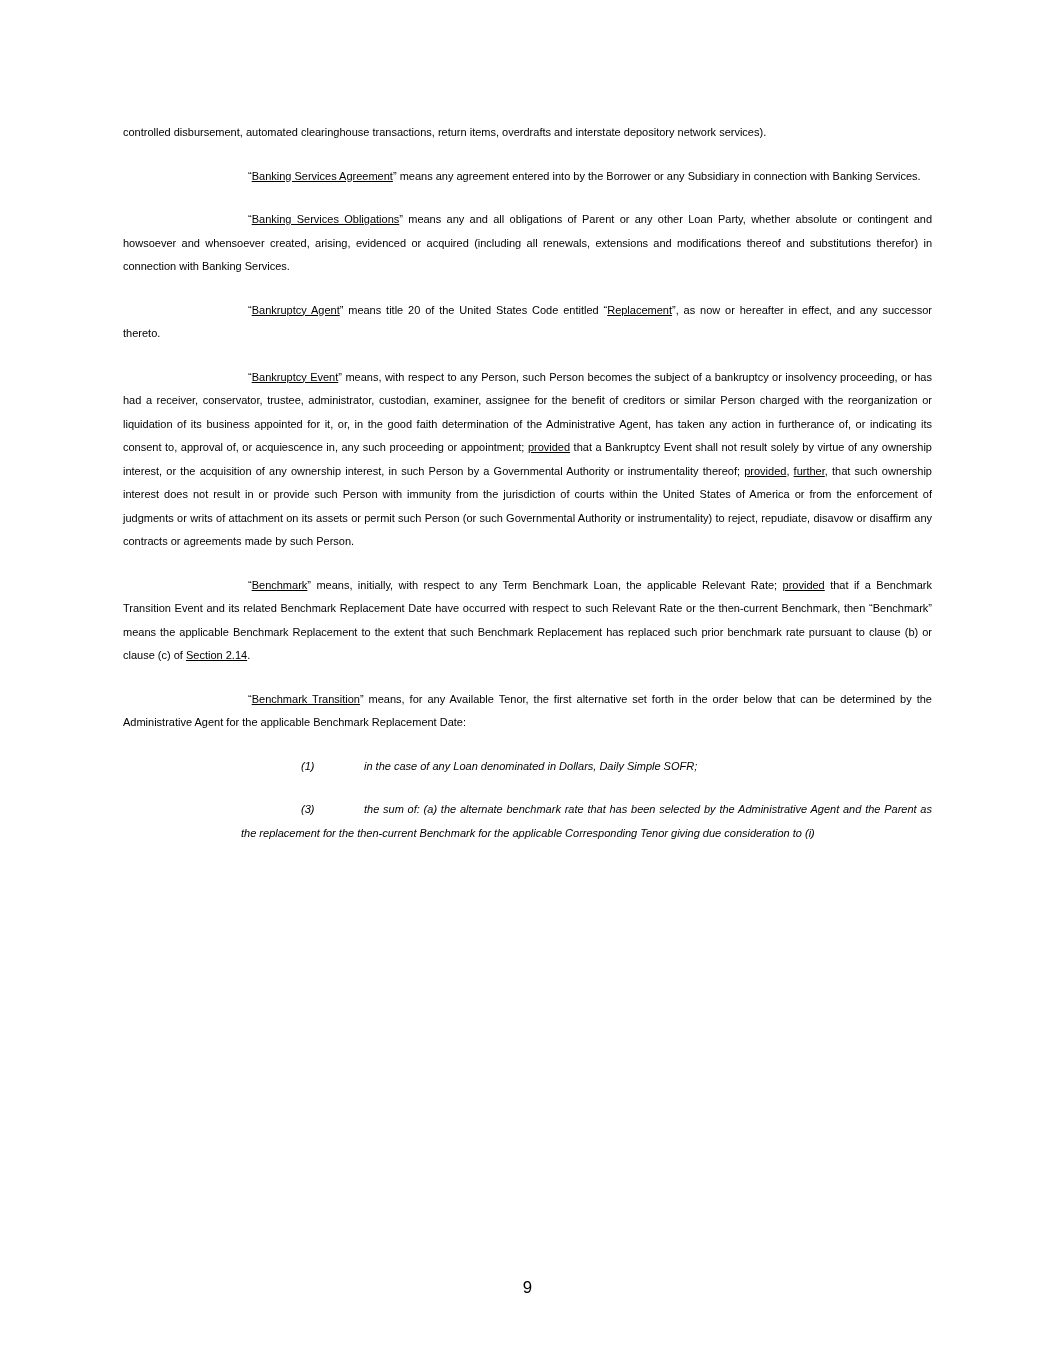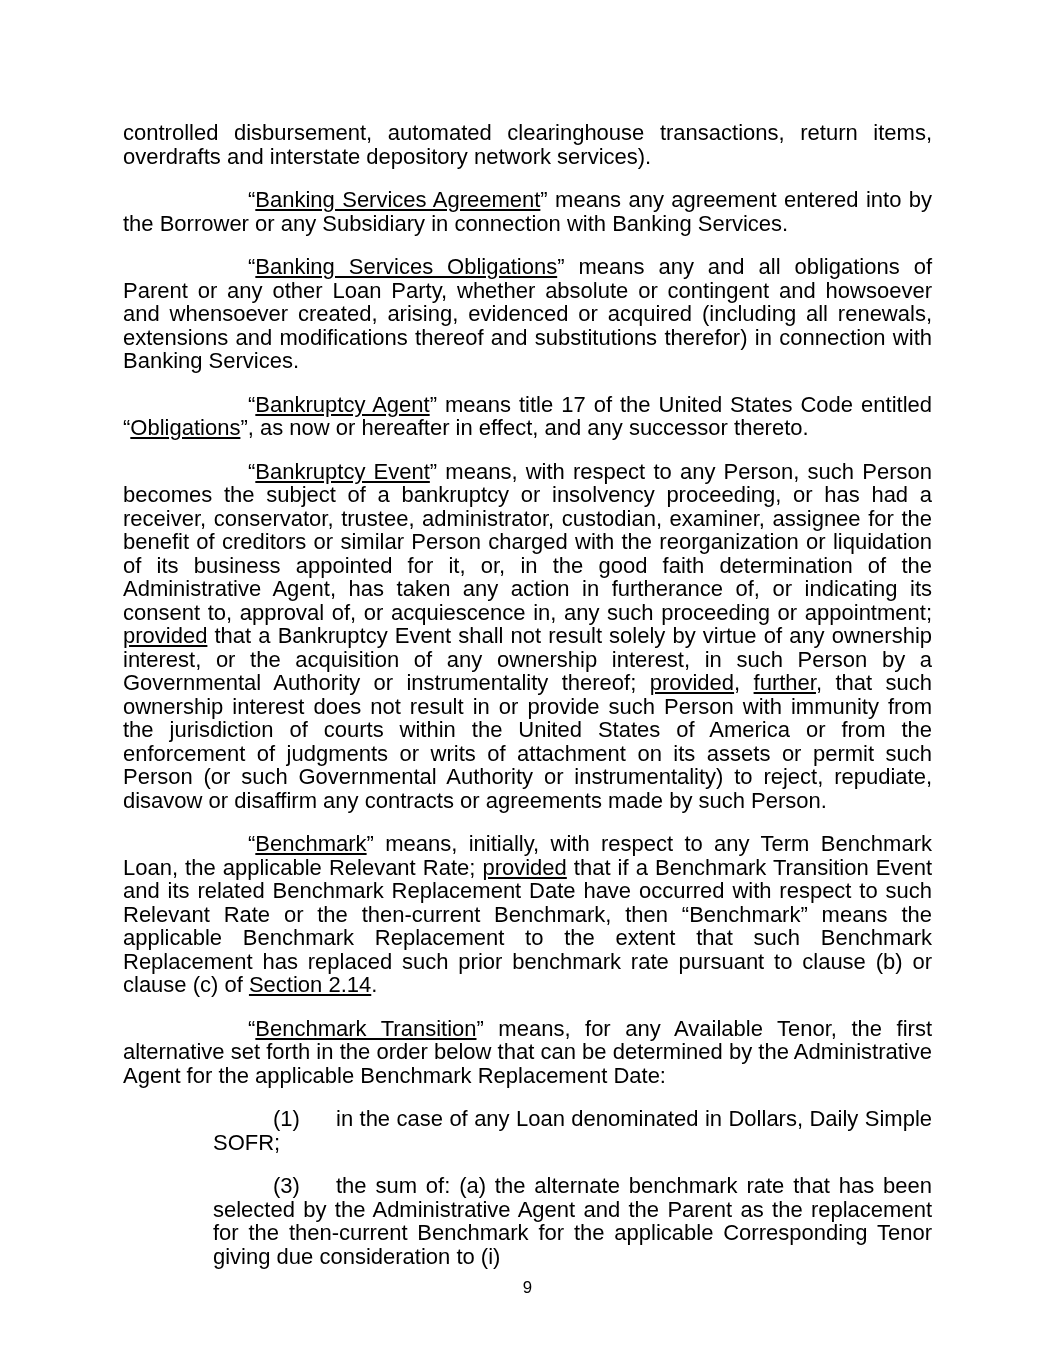--- a/index.html
+++ b/index.html
@@ -14,33 +14,34 @@
     background: #ffffff;
     font-family: "Liberation Sans", sans-serif;
     color: #000000;
     overflow: hidden;
   }
   .content {
     position: absolute;
     left: 123px;
     top: 121px;
     width: 809px;
-    font-size: 22px;
+    font-size: 11px;
     line-height: 23.5px;
     text-align: justify;
   }
   p.para {
     margin: 0 0 20px 0;
     padding: 0;
   }
   p.continuation { text-indent: 0; }
   p.definition { text-indent: 125px; }
   p.list-item {
-    margin-left: 90px;
+    margin-left: 118px;
     text-indent: 60px;
+    font-style: italic;
   }
   .num {
     display: inline-block;
     width: 63px;
     text-indent: 0;
   }
   .u { text-decoration: underline; margin-top: 30px; }
   .page-number {
     position: absolute;
     top: 1276px;
@@ -52,21 +53,21 @@
   }
 </style>
 </head>
 <body>
 
 <div class="page">
   <div class="content" id="doc-content">
       <p class="para continuation"><span>controlled disbursement, automated clearinghouse transactions, return items, overdrafts and interstate depository network services).</span></p>
       <p class="para definition"><span>“</span><span class="u">Banking Services Agreement</span><span>” means any agreement entered into by the Borrower or any Subsidiary in connection with Banking Services.</span></p>
       <p class="para definition"><span>“</span><span class="u">Banking Services Obligations</span><span>” means any and all obligations of Parent or any other Loan Party, whether absolute or contingent and howsoever and whensoever created, arising, evidenced or acquired (including all renewals, extensions and modifications thereof and substitutions therefor) in connection with Banking Services.</span></p>
-      <p class="para definition"><span>“</span><span class="u">Bankruptcy Agent</span><span>” means title 17 of the United States Code entitled “</span><span class="u">Obligations</span><span>”, as now or hereafter in effect, and any successor thereto.</span></p>
+      <p class="para definition"><span>“</span><span class="u">Bankruptcy Agent</span><span>” means title 20 of the United States Code entitled “</span><span class="u">Replacement</span><span>”, as now or hereafter in effect, and any successor thereto.</span></p>
       <p class="para definition"><span>“</span><span class="u">Bankruptcy Event</span><span>” means, with respect to any Person, such Person becomes the subject of a bankruptcy or insolvency proceeding, or has had a receiver, conservator, trustee, administrator, custodian, examiner, assignee for the benefit of creditors or similar Person charged with the reorganization or liquidation of its business appointed for it, or, in the good faith determination of the Administrative Agent, has taken any action in furtherance of, or indicating its consent to, approval of, or acquiescence in, any such proceeding or appointment; </span><span class="u">provided</span><span> that a Bankruptcy Event shall not result solely by virtue of any ownership interest, or the acquisition of any ownership interest, in such Person by a Governmental Authority or instrumentality thereof; </span><span class="u">provided</span><span>, </span><span class="u">further</span><span>, that such ownership interest does not result in or provide such Person with immunity from the jurisdiction of courts within the United States of America or from the enforcement of judgments or writs of attachment on its assets or permit such Person (or such Governmental Authority or instrumentality) to reject, repudiate, disavow or disaffirm any contracts or agreements made by such Person.</span></p>
       <p class="para definition"><span>“</span><span class="u">Benchmark</span><span>” means, initially, with respect to any Term Benchmark Loan, the applicable Relevant Rate; </span><span class="u">provided</span><span> that if a Benchmark Transition Event and its related Benchmark Replacement Date have occurred with respect to such Relevant Rate or the then-current Benchmark, then “Benchmark” means the applicable Benchmark Replacement to the extent that such Benchmark Replacement has replaced such prior benchmark rate pursuant to clause (b) or clause (c) of </span><span class="u">Section 2.14</span><span>.</span></p>
       <p class="para definition"><span>“</span><span class="u">Benchmark Transition</span><span>” means, for any Available Tenor, the first alternative set forth in the order below that can be determined by the Administrative Agent for the applicable Benchmark Replacement Date:</span></p>
       <p class="para list-item"><span class="num">(1)</span><span>in the case of any Loan denominated in Dollars, Daily Simple SOFR;</span></p>
       <p class="para list-item"><span class="num">(3)</span><span>the sum of: (a) the alternate benchmark rate that has been selected by the Administrative Agent and the Parent as the replacement for the then-current Benchmark for the applicable Corresponding Tenor giving due consideration to (i)</span></p>
     </div>
   <div class="page-number">9</div>
 </div>
 
 </body></html>

